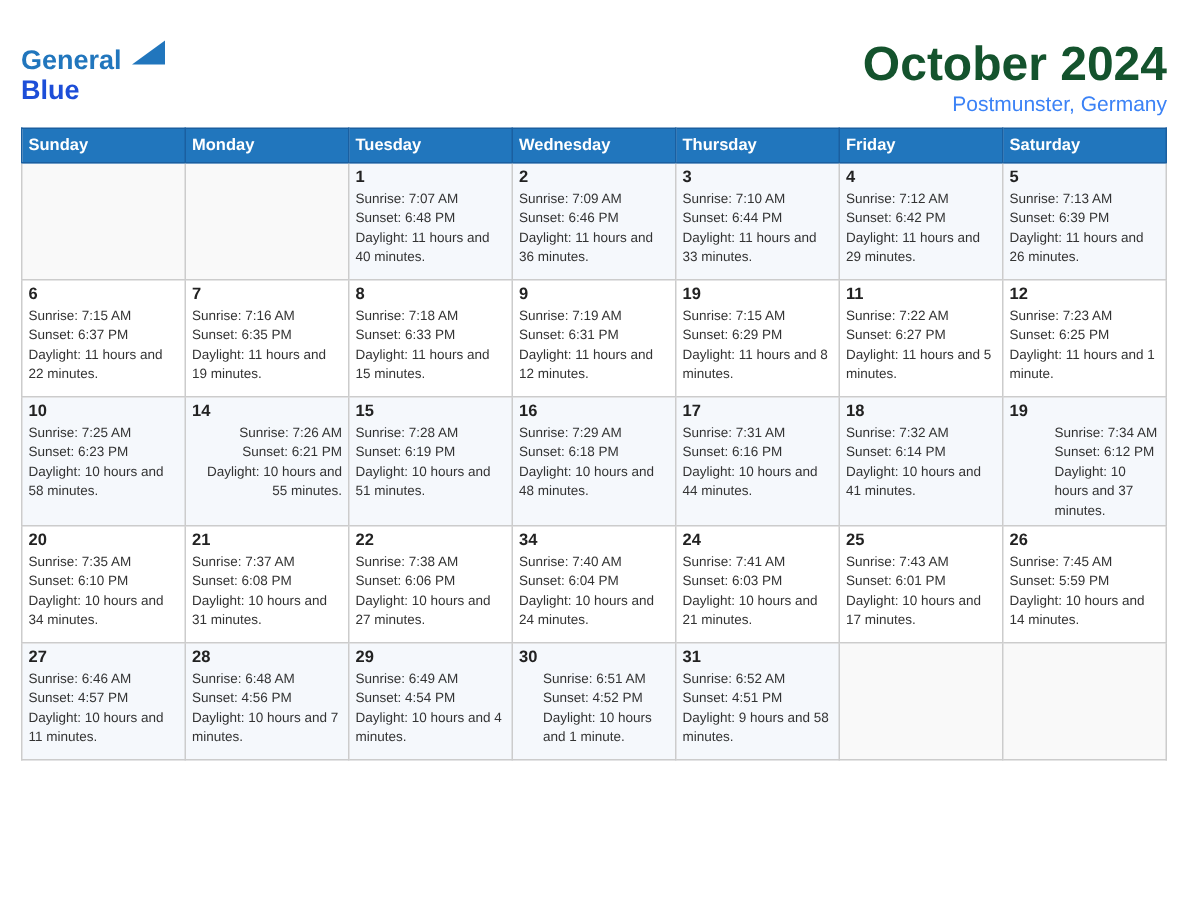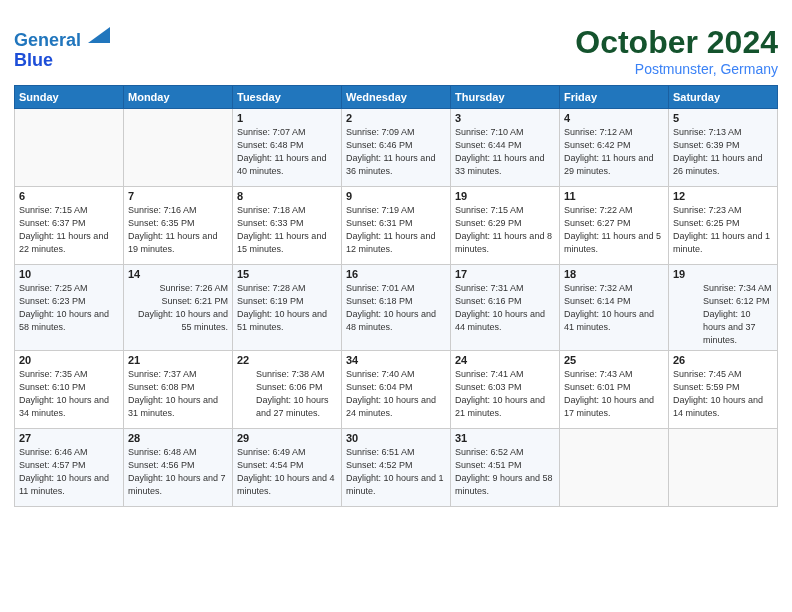--- a/index.html
+++ b/index.html
@@ -223,21 +223,21 @@
 Daylight: 10 hours and 55 minutes.</div>
           </td>
           <td>
             <span class="day-num">15</span>
             <div class="day-info" style="white-space: pre-line;">Sunrise: 7:28 AM
 Sunset: 6:19 PM
 Daylight: 10 hours and 51 minutes.</div>
           </td>
           <td>
             <span class="day-num">16</span>
-            <div class="day-info" style="white-space: pre-line;">Sunrise: 7:01 AM
+            <div class="day-info" style="white-space: pre-line;">Sunrise: 7:29 AM
 Sunset: 6:18 PM
 Daylight: 10 hours and 48 minutes.</div>
           </td>
           <td>
             <span class="day-num">17</span>
             <div class="day-info" style="white-space: pre-line;">Sunrise: 7:31 AM
 Sunset: 6:16 PM
 Daylight: 10 hours and 44 minutes.</div>
           </td>
           <td>
@@ -261,21 +261,21 @@
 Daylight: 10 hours and 34 minutes.</div>
           </td>
           <td>
             <span class="day-num">21</span>
             <div class="day-info" style="white-space: pre-line;">Sunrise: 7:37 AM
 Sunset: 6:08 PM
 Daylight: 10 hours and 31 minutes.</div>
           </td>
           <td>
             <span class="day-num">22</span>
-            <div class="day-info" style="white-space: pre-line; margin-left: 19px;">Sunrise: 7:38 AM
+            <div class="day-info" style="white-space: pre-line;">Sunrise: 7:38 AM
 Sunset: 6:06 PM
 Daylight: 10 hours and 27 minutes.</div>
           </td>
           <td>
             <span class="day-num">34</span>
             <div class="day-info" style="white-space: pre-line;">Sunrise: 7:40 AM
 Sunset: 6:04 PM
 Daylight: 10 hours and 24 minutes.</div>
           </td>
           <td>
@@ -311,21 +311,21 @@
 Daylight: 10 hours and 7 minutes.</div>
           </td>
           <td>
             <span class="day-num">29</span>
             <div class="day-info" style="white-space: pre-line;">Sunrise: 6:49 AM
 Sunset: 4:54 PM
 Daylight: 10 hours and 4 minutes.</div>
           </td>
           <td>
             <span class="day-num">30</span>
-            <div class="day-info" style="white-space: pre-line;">Sunrise: 6:51 AM
+            <div class="day-info" style="white-space: pre-line; margin-left: 16px;">Sunrise: 6:51 AM
 Sunset: 4:52 PM
 Daylight: 10 hours and 1 minute.</div>
           </td>
           <td>
             <span class="day-num">31</span>
             <div class="day-info" style="white-space: pre-line;">Sunrise: 6:52 AM
 Sunset: 4:51 PM
 Daylight: 9 hours and 58 minutes.</div>
           </td>
           <td class="empty-cell"></td>

